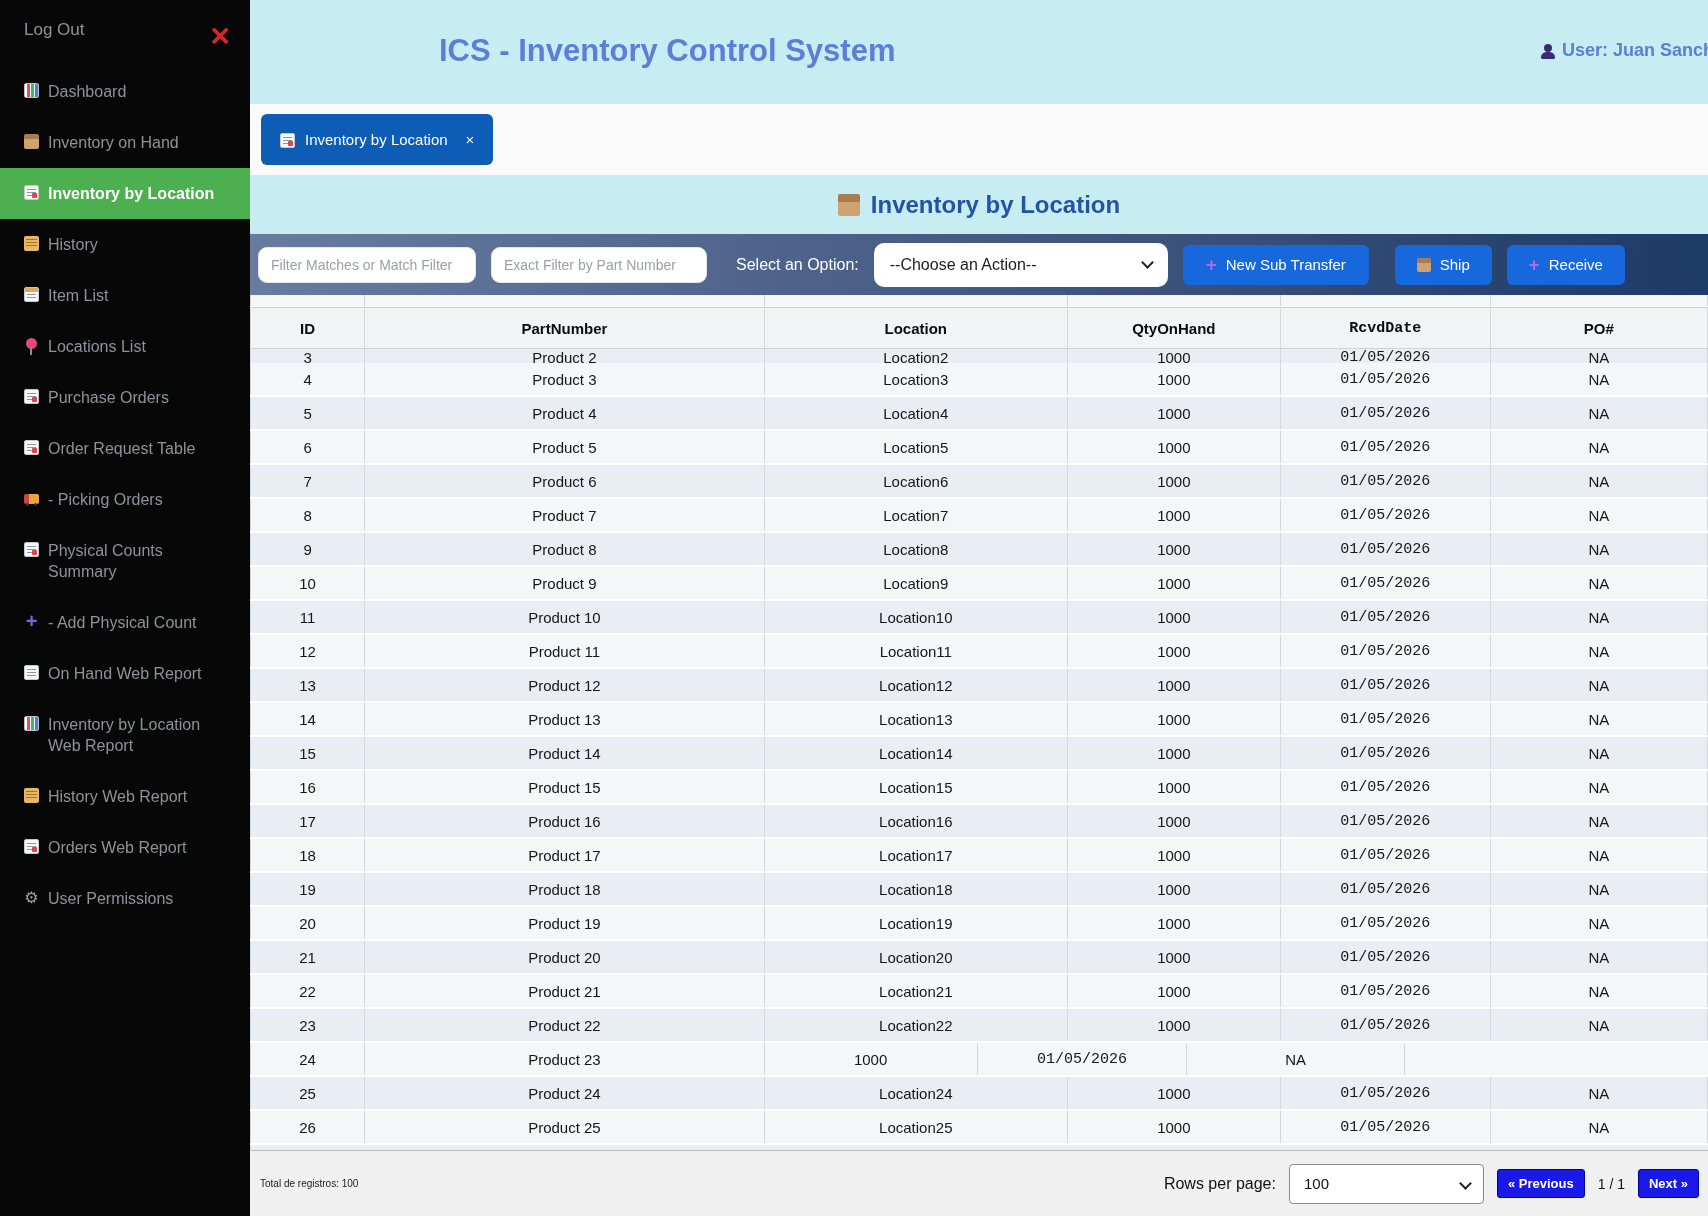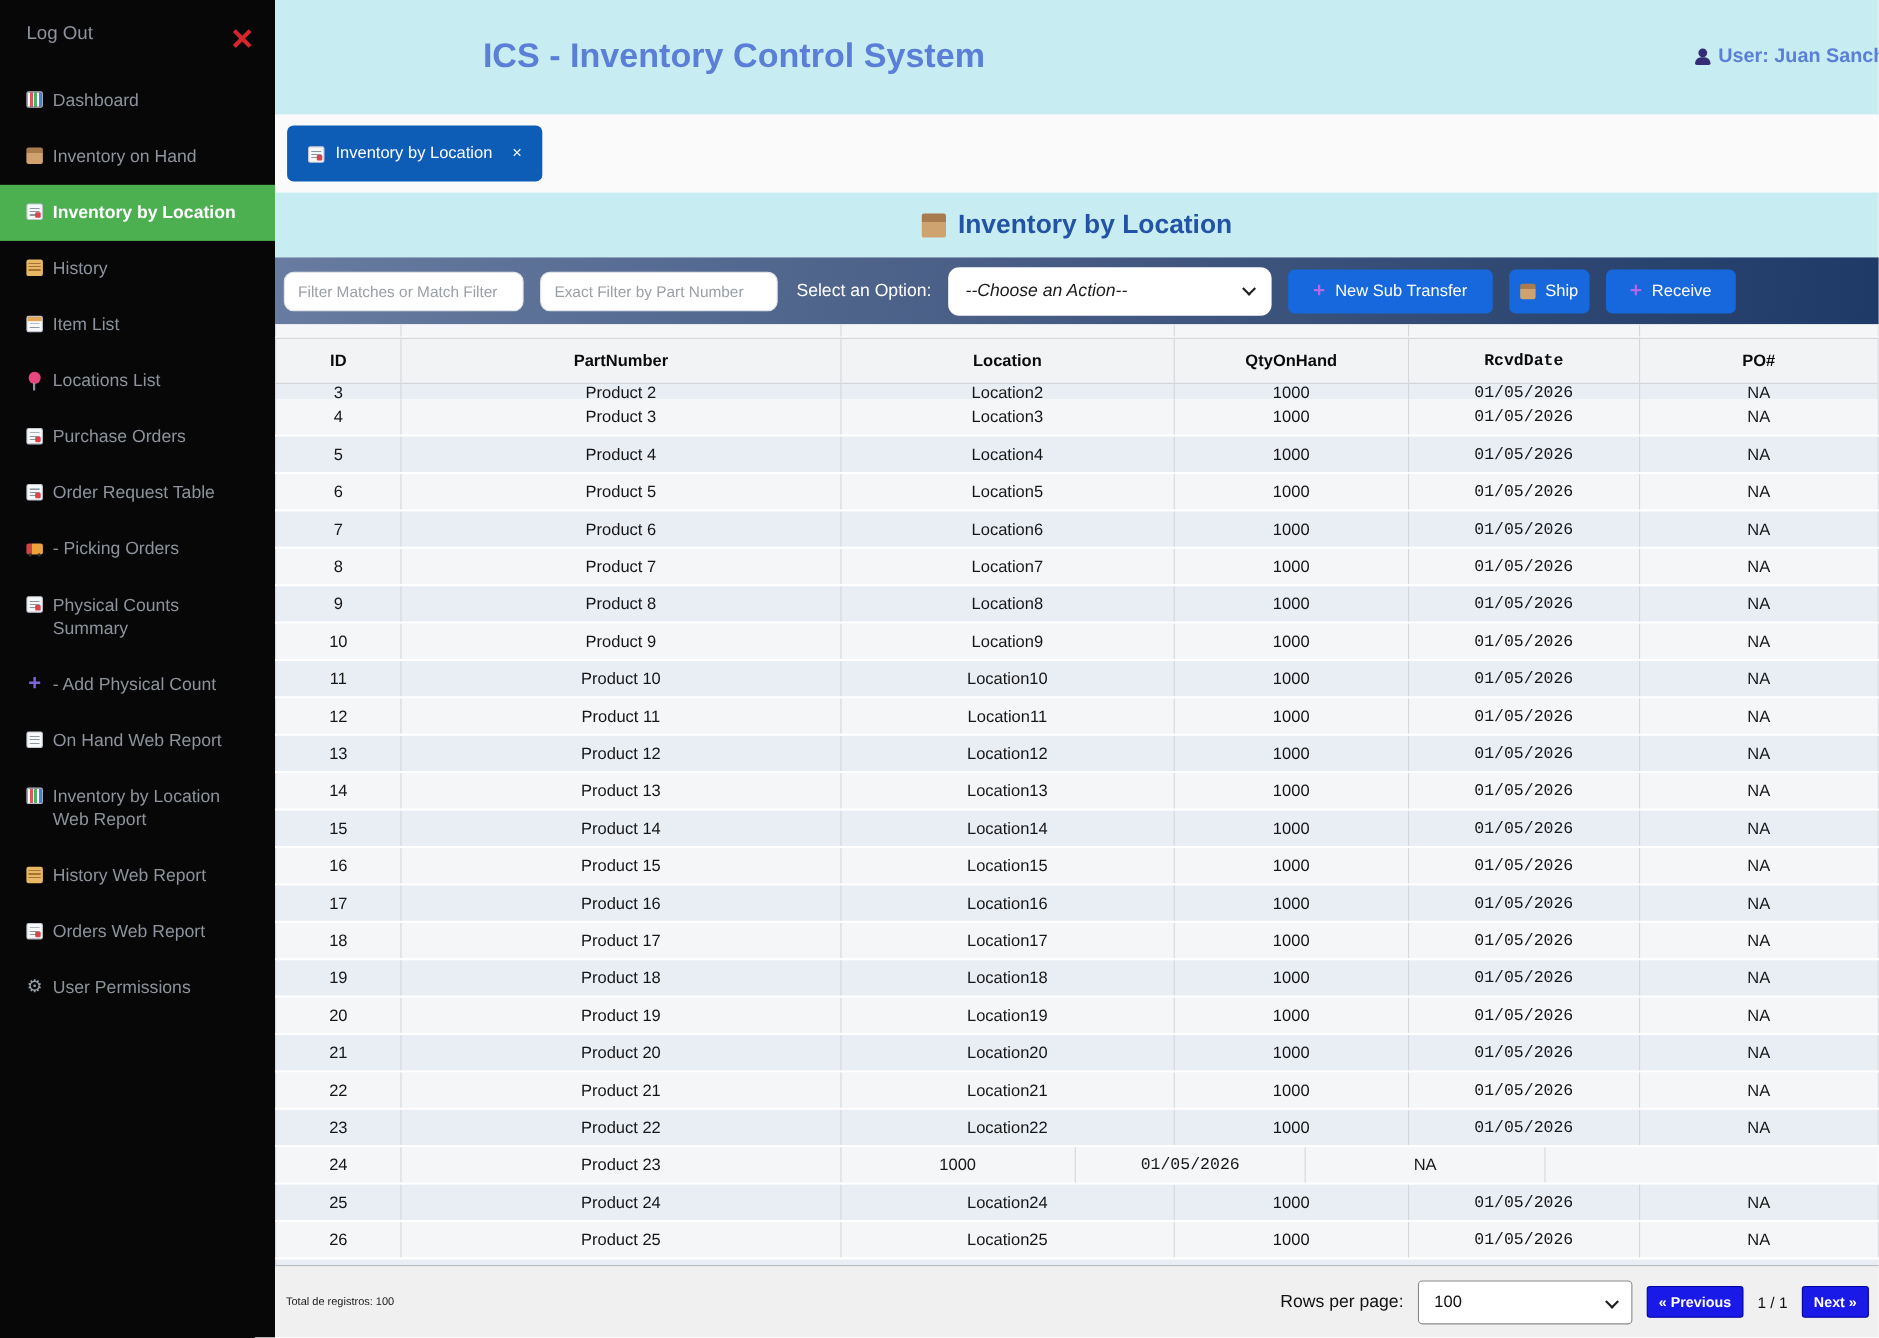--- a/index.html
+++ b/index.html
@@ -53,25 +53,25 @@
   .tab .tab-close { margin-left: 18px; font-size: 15px; opacity: .95; cursor: pointer; }
 
   .section-bar { height: 59px; background: #c7ecf2; display: flex; align-items: center; justify-content: center; gap: 11px; }
   .section-bar .ico.box { width: 22px; height: 22px; margin-top: 0; }
   .section-title { font-size: 24px; font-weight: bold; color: #2253a4; }
 
   .toolbar { height: 61px; background: linear-gradient(95deg,#687ca1 0%,#41577f 55%,#1e3a67 100%); display: flex; align-items: center; padding-left: 8px; gap: 15px; }
   .tb-input { width: 218px; height: 36px; border: 1px solid #e3e6ea; border-radius: 9px; padding: 0 12px; font-size: 14px; color: #c2410c; font-family: "Liberation Sans", sans-serif; }
   .tb-input::placeholder { color: #9aa0a6; }
   .tb-input.exact { width: 216px; }
-  .tb-label { color: #ffffff; font-size: 16px; margin-left: 2px; white-space: nowrap; }
-  .tb-select { width: 294px; height: 44px; background: #ffffff; border-radius: 10px; display: flex; align-items: center; padding: 0 16px; font-size: 16px; color: #1b1b1b; cursor: pointer; position: relative; font-style: italic; }
+  .tb-label { color: #ffffff; font-size: 16px; margin-left: 14px; white-space: nowrap; }
+  .tb-select { width: 294px; height: 44px; background: #ffffff; border-radius: 10px; display: flex; align-items: center; padding: 0 16px; font-size: 16px; color: #1b1b1b; cursor: pointer; position: relative; }
   .chev { width: 9px; height: 9px; border-right: 2px solid #222; border-bottom: 2px solid #222; transform: rotate(45deg); position: absolute; right: 16px; top: 15px; }
   .tb-btn { height: 40px; border: none; border-radius: 6px; background: #1668dc; color: #ffffff; font-size: 15px; display: flex; align-items: center; justify-content: center; gap: 9px; cursor: pointer; font-family: "Liberation Sans", sans-serif; }
-  .btn-nst { width: 186px; } .btn-ship { width: 73px; } .btn-rcv { width: 118px; }
+  .btn-nst { width: 186px; } .btn-ship { width: 97px; margin-left: 11px; } .btn-rcv { width: 118px; }
   .tb-btn .glyph-plus { color: #b06ae8; font-size: 19px; font-weight: bold; line-height: 1; }
   .tb-btn .ico.box { width: 14px; height: 14px; margin-top: 0; }
 
   
   .table-area { width: 1458px; background: #ffffff; }
   .trow { display: flex; height: 34px; width: 100%; }
   .tcell { display: flex; align-items: center; justify-content: center; height: 100%; font-size: 15px; color: #161616; border-right: 1px solid #d4d7db; overflow: hidden; }
   .tcell:first-child { border-left: 1px solid #d4d7db; }
   .c0 { width: 7.9%; } .c1 { width: 27.4%; } .c2 { width: 20.8%; } .c3 { width: 14.6%; } .c4 { width: 14.4%; font-family: Liberation Mono, monospace; } .c5 { width: 14.9%; }
   .thead { height: 42px; background: #f1f3f5; border-top: 1px solid #cfd3d8; border-bottom: 1px solid #cfd3d8; }

